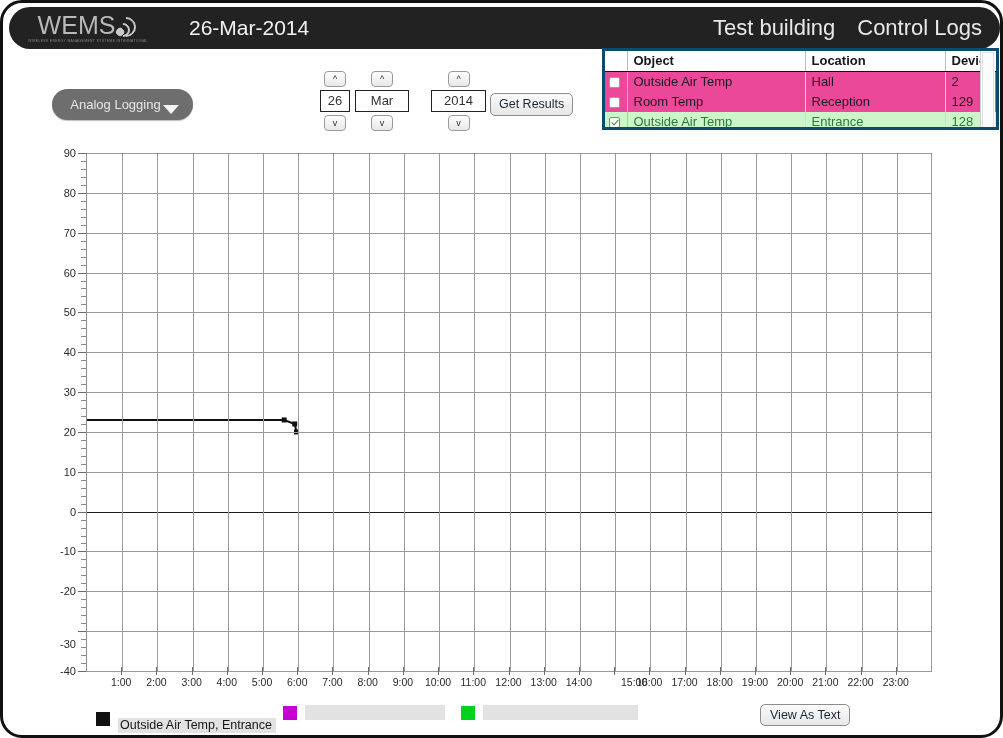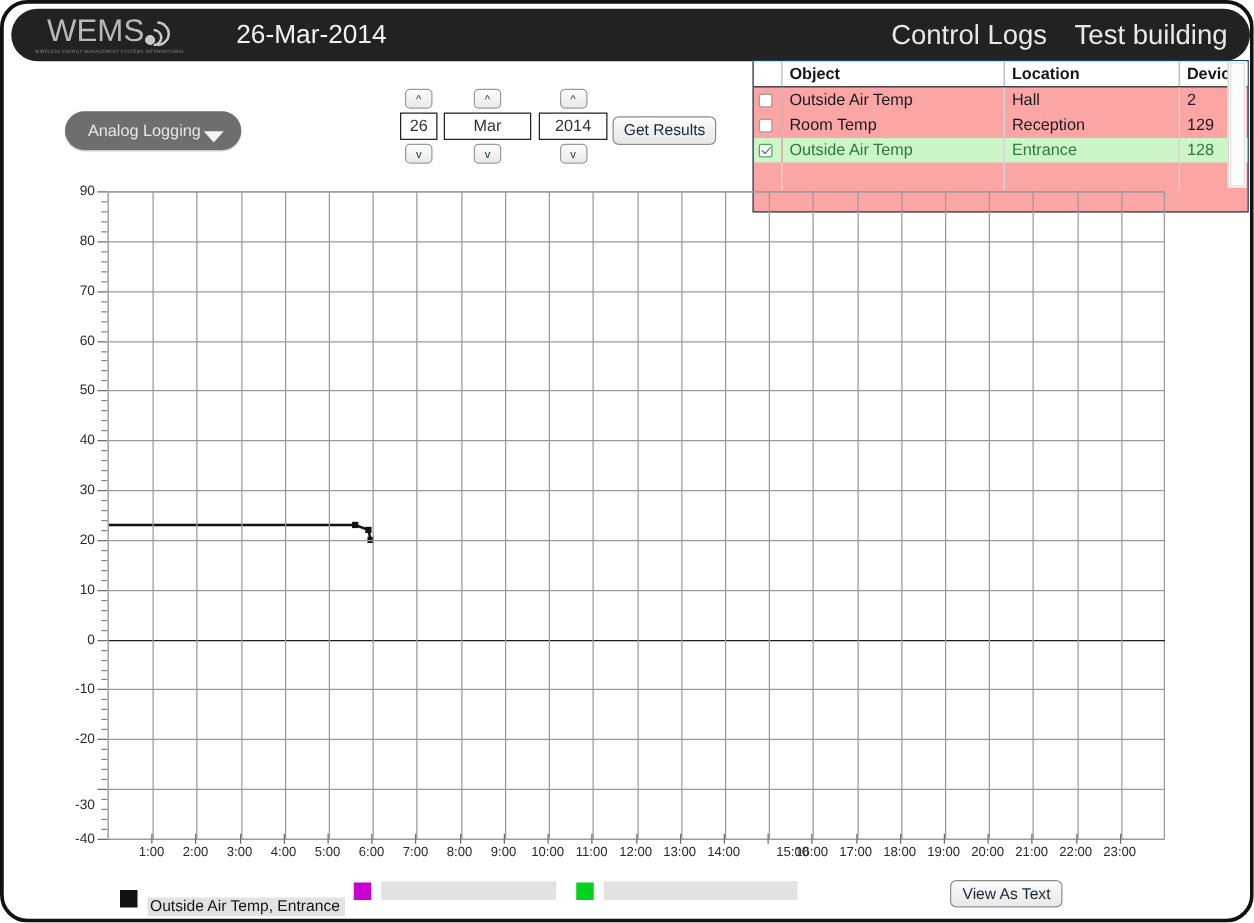--- a/index.html
+++ b/index.html
@@ -181,21 +181,21 @@
     text-align: center;
     font-size: 13px;
     color: #333333;
     margin: 3px 0;
     box-sizing: border-box;
   }
   #spin-day  { left: 317px; }
   #spin-month{ left: 352px; }
   #spin-year { left: 428px; }
   #spin-day   .sp-field { width: 30px; }
-  #spin-month .sp-field { width: 70px; }
+  #spin-month .sp-field { width: 54px; }
   #spin-year  .sp-field { width: 55px; }
 
   #get-results {
     position: absolute;
     left: 487px;
     top: 90px;
     height: 23px;
     padding: 0 8px;
     border: 1px solid #8d8d8d;
     border-radius: 5px;
@@ -206,23 +206,23 @@
     cursor: pointer;
     box-sizing: border-box;
   }
 
   
   #object-table {
     position: absolute;
     left: 599px;
     top: 45px;
     width: 397px;
-    height: 122px;
-    background: #fca5a5;
-    border: 1px solid #0c4a6e;
+    height: 82px;
+    background: #ec4899;
+    border: 3px solid #0c4a6e;
     box-sizing: border-box;
     overflow: hidden;
   }
   #object-table table {
     border-collapse: collapse;
     width: 380px;
     table-layout: fixed;
   }
   #object-table th {
     font-size: 13px;
@@ -464,22 +464,22 @@
           <span class="logo-dot"></span>
           <span class="a"></span>
           <span class="b"></span>
           <span class="c"></span>
         </span>
       </div>
       <div class="logo-sub">WIRELESS ENERGY MANAGEMENT SYSTEMS INTERNATIONAL</div>
     </div>
     <div id="header-date">26-Mar-2014</div>
     <div id="header-right">
+      <span class="h-item">Test building</span>
       <span class="h-item">Control Logs</span>
-      <span class="h-item">Test building</span>
     </div>
   </div>
 
   <div id="analog-logging">
     <span class="al-label">Analog Logging</span>
     <span class="al-caret"></span>
   </div>
 
   <div class="spinner" id="spin-day">
     <div class="sp-btn">^</div>

